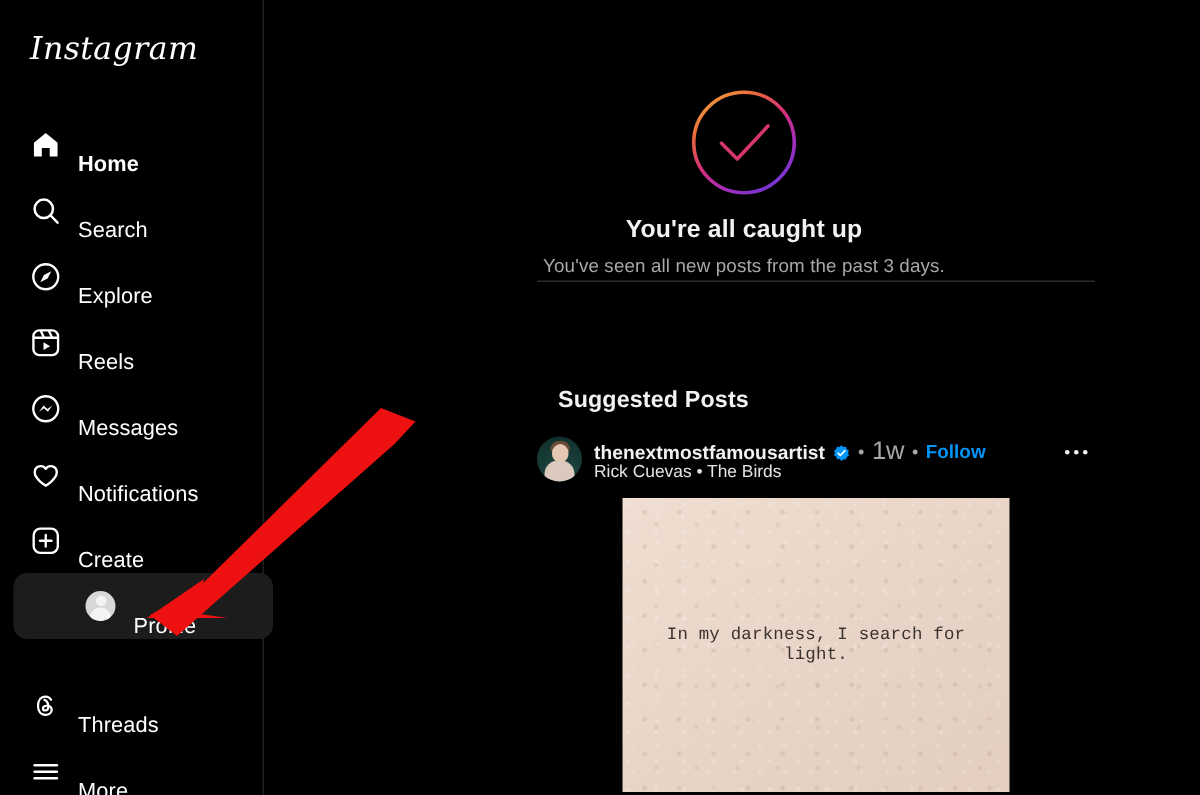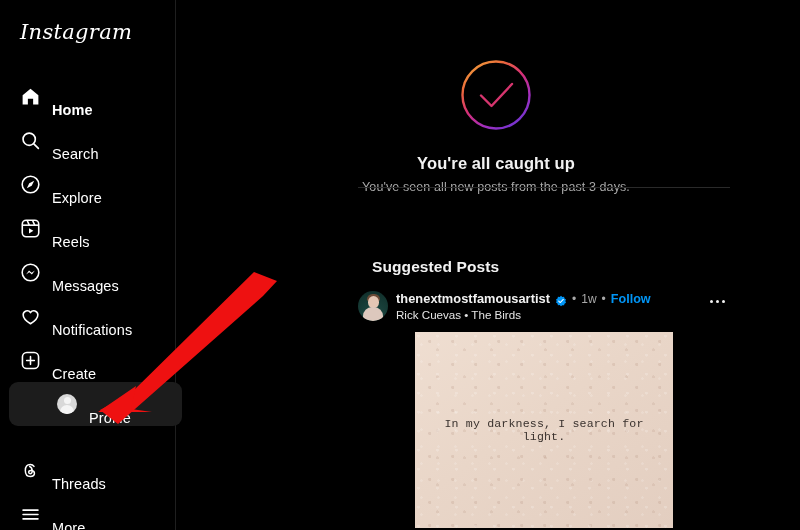--- a/index.html
+++ b/index.html
@@ -131,21 +131,21 @@
     width: 608px;
     text-align: center;
   }
   #ring-wrap {
     width: 74px;
     height: 74px;
     margin: 0 auto;
     position: relative;
   }
   #caughtup-title {
-    margin-top: 22px;
+    margin-top: 12px;
     font-size: 16.5px;
     font-weight: bold;
     color: #f2f2f2;
     letter-spacing: 0.1px;
   }
   #caughtup-sub {
     margin-top: 7px;
     font-size: 12.5px;
     color: #a8a8a8;
     letter-spacing: 0.1px;
@@ -245,21 +245,21 @@
     height: 12px;
     margin-left: 5px;
     flex: 0 0 auto;
   }
   .dotsep {
     color: #a8a8a8;
     font-size: 12px;
     margin: 0 5px;
   }
   #post-time {
-    font-size: 12px;
+    font-size: 17px;
     color: #a8a8a8;
   }
   #post-follow {
     font-size: 12.6px;
     font-weight: bold;
     color: #0095f6;
     cursor: pointer;
   }
   #post-subtitle {
     position: absolute;

